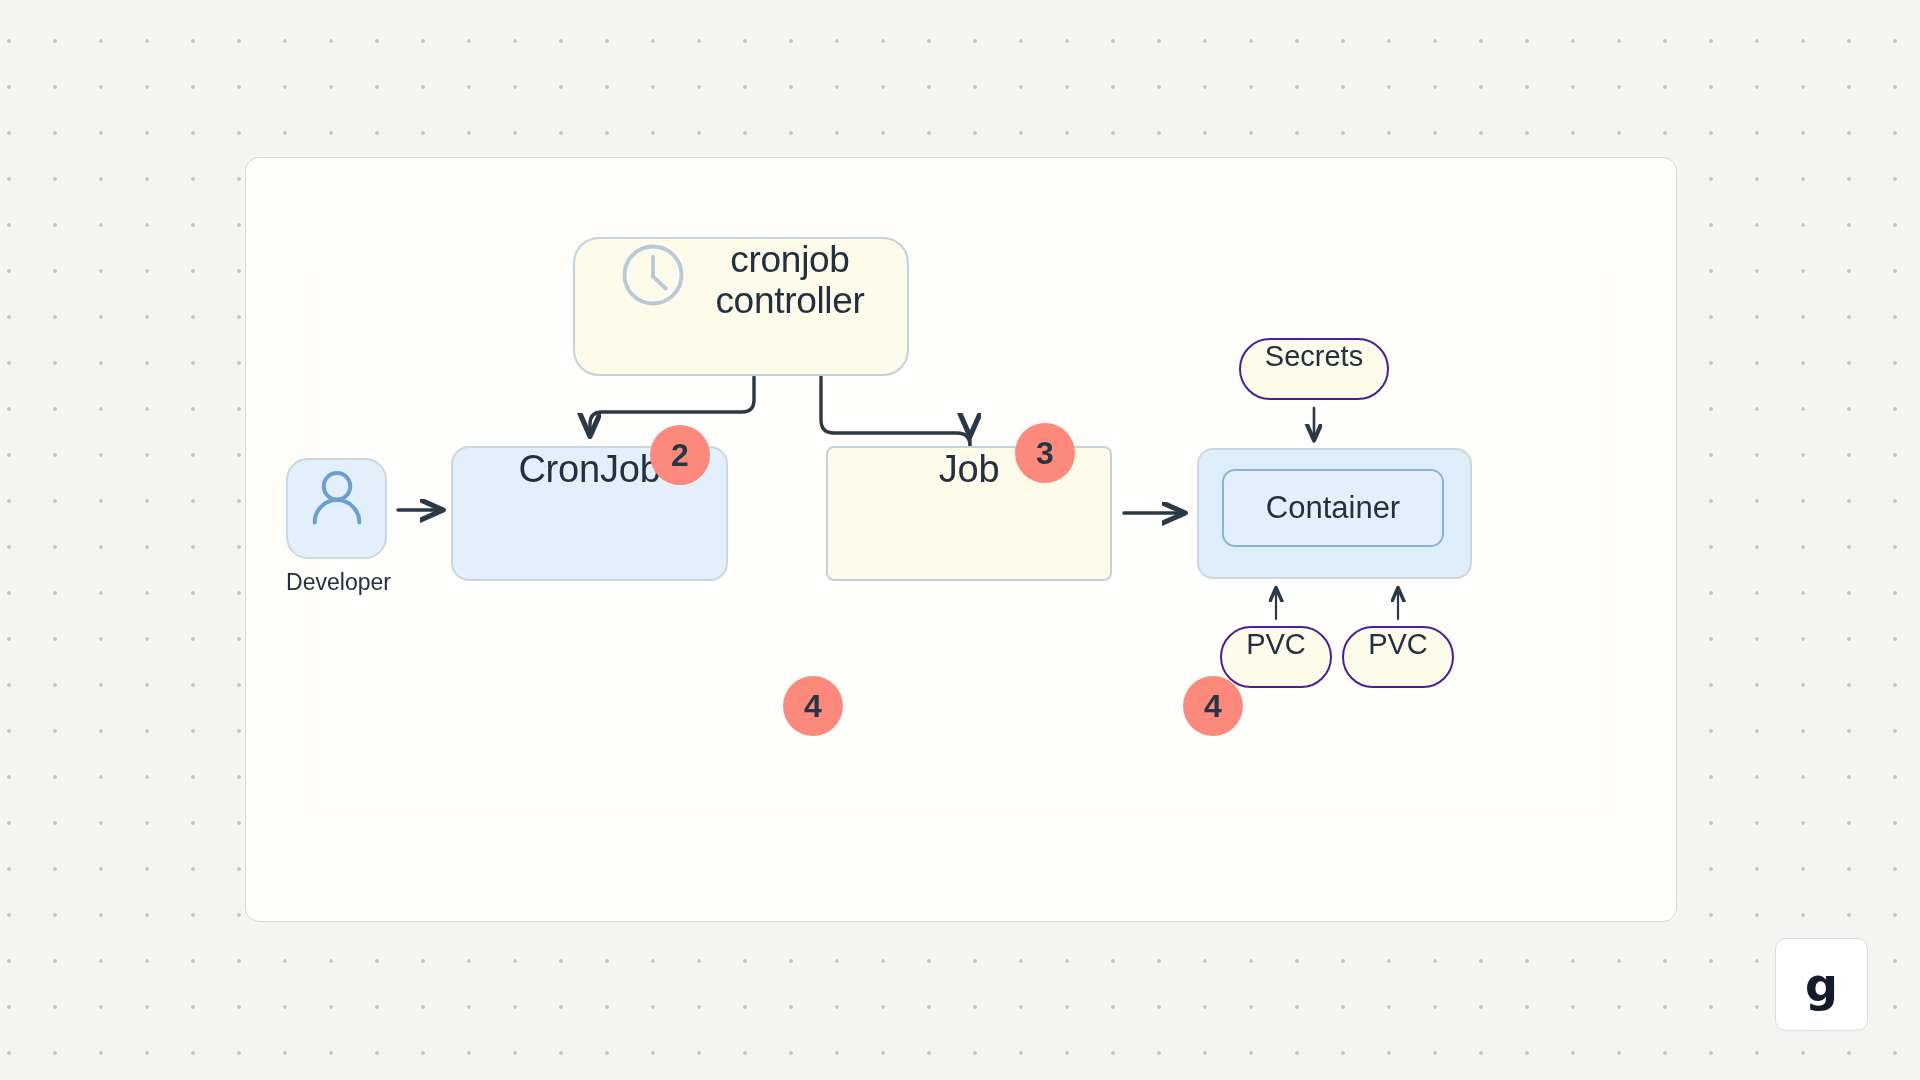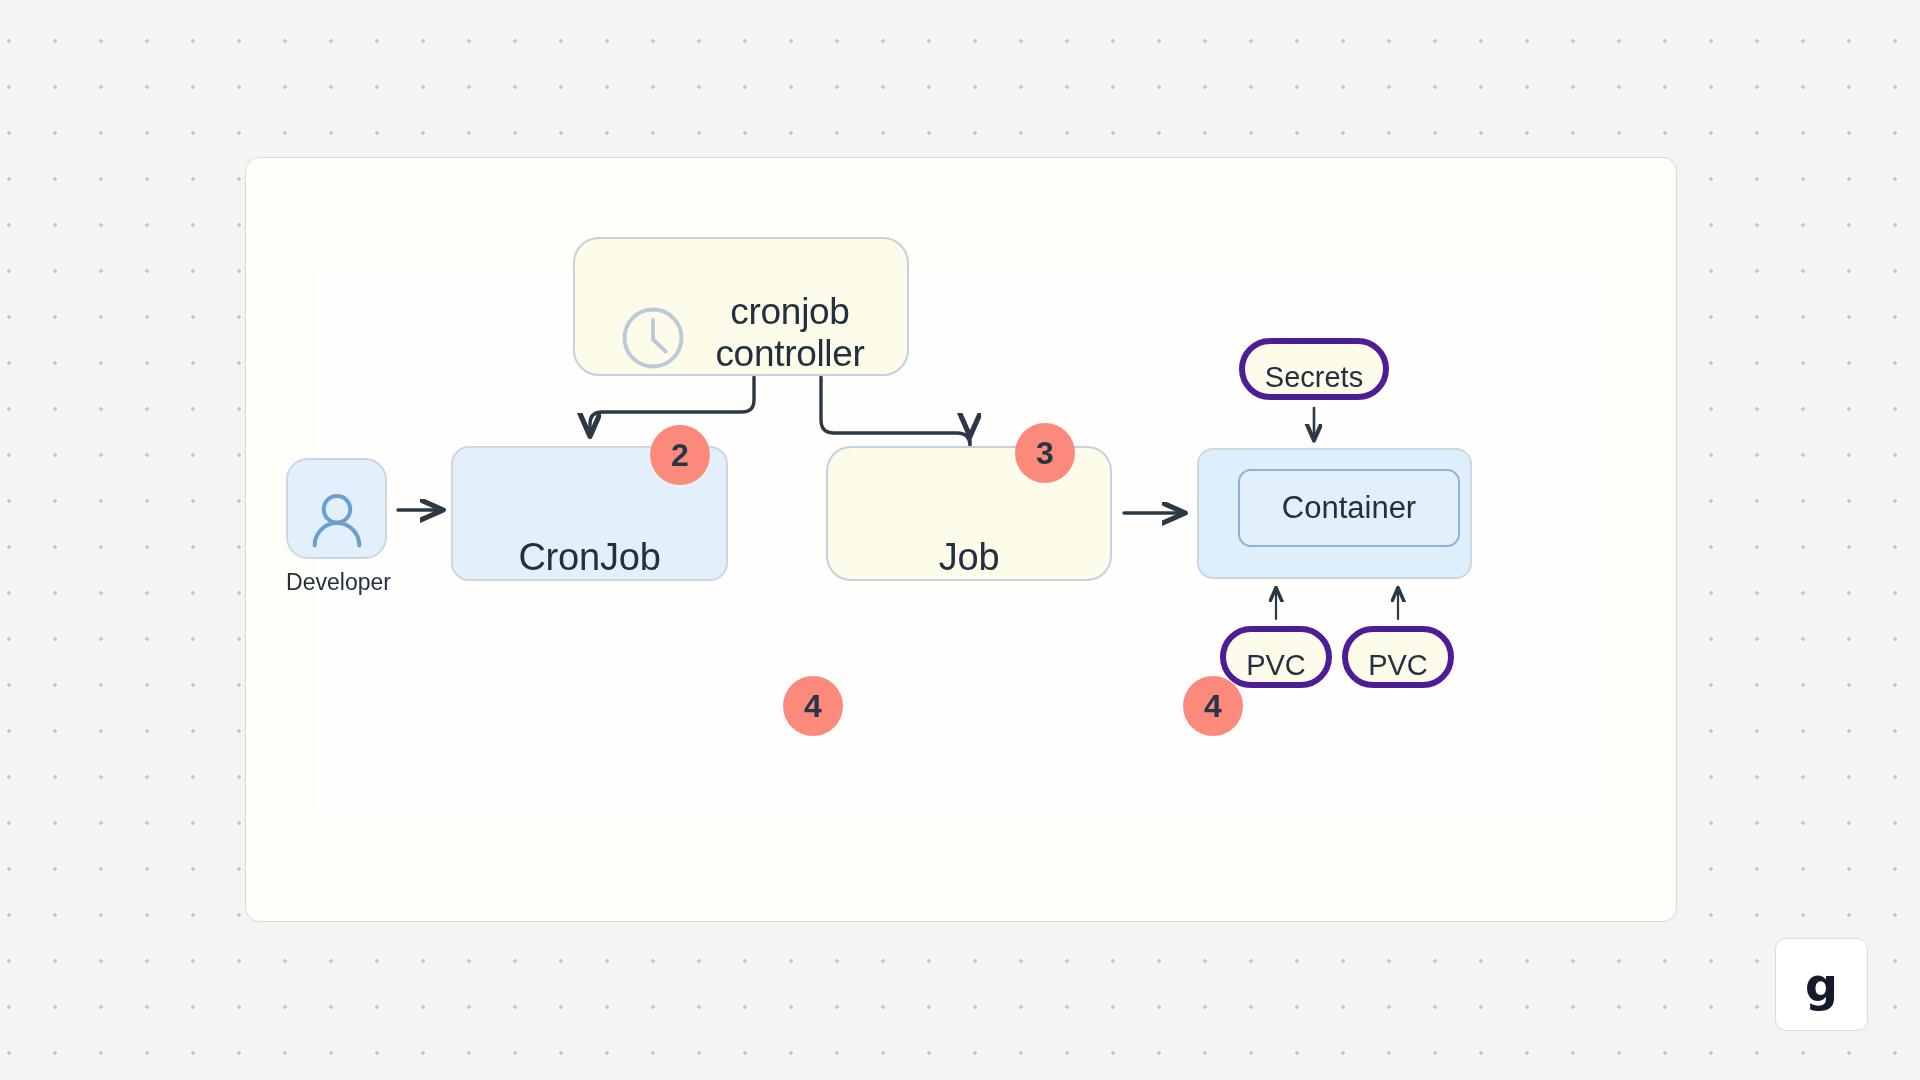--- a/index.html
+++ b/index.html
@@ -48,40 +48,40 @@
     left: 0; top: 0;
     width: 1432px; height: 765px;
     overflow: visible;
     pointer-events: none;
   }
 
   
   .node {
     position: absolute;
     display: flex;
-    align-items: flex-end;
+    align-items: flex-start;
     justify-content: center;
     color: #22303f;
     white-space: pre-line;
     text-align: center;
   }
 
   .box-cream {
     background: #fdfbe9;
     border: 2px solid #c3d2dc;
-    border-radius: 25px;
+    border-radius: 8px;
   }
   .box-blue {
     background: #e3f0fb;
     border: 2px solid #cdd7de;
     border-radius: 18px;
   }
   .pill-cream {
     background: #fdfbe9;
-    border: 6px solid #4c1d95;
+    border: 2px solid #4c1d95;
     border-radius: 999px;
   }
 
   
   #cronjob-controller {
     left: 327px; top: 79px;
     width: 336px; height: 139px;
     border-radius: 26px;
     gap: 26px;
     padding: 0 22px;
@@ -140,21 +140,20 @@
     left: 976px; top: 311px;
     width: 222px; height: 78px;
     background: #e3f0fb;
     border: 2.6px solid #8fb3d4;
     border-radius: 13px;
     display: flex;
     align-items: center;
     justify-content: center;
     font-size: 31px;
     color: #22303f;
-    margin-left: 16px;
   }
 
   
   #secrets-node {
     left: 993px; top: 180px;
     width: 150px; height: 62px;
     font-size: 29px;
   }
   
   #pvc-node-1 {

